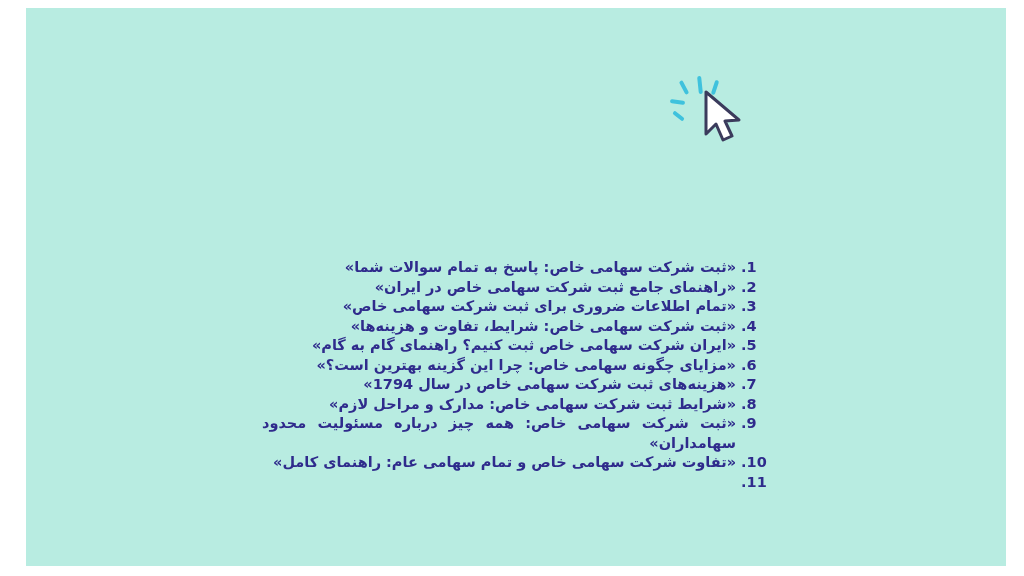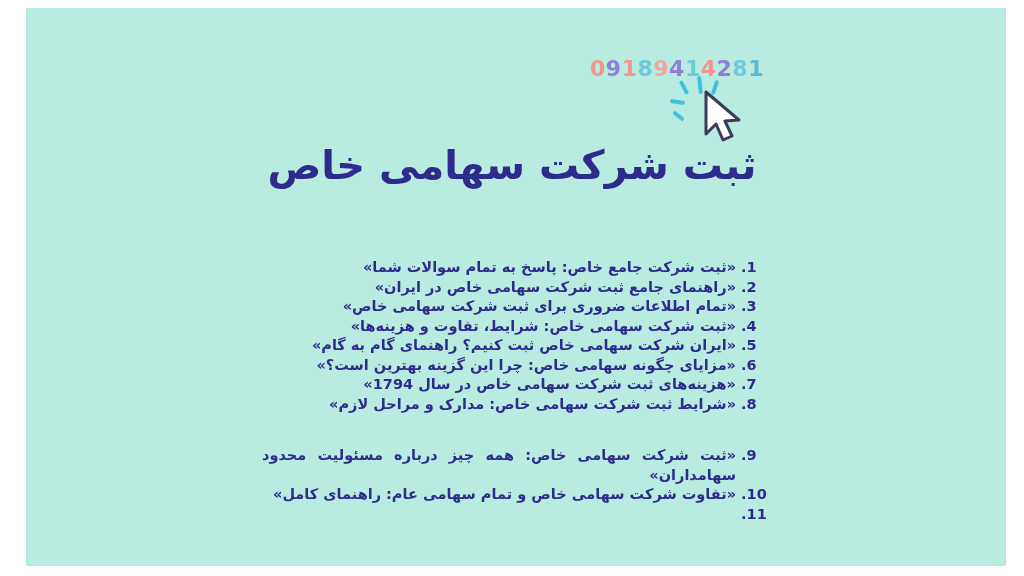--- a/index.html
+++ b/index.html
@@ -147,56 +147,51 @@
     font-weight: bold;
     line-height: 19.5px;
     color: #2f2b8c;
     text-align: justify;
     text-align-last: right;
     margin: 0;
     padding: 0;
   }
   ol.toc-list li.wide {
     text-align: justify;
-    margin-top: 32px;
   }
   .empty-item { min-height: 4px; }
 </style>
 </head>
 <body>
 
 <div class="slide">
   <div class="edge-band-top"></div>
   <div class="edge-band-bottom"></div>
   <div class="edge-band-left"></div>
   <div class="edge-band-right"></div>
 
-  <div class="phone-number">
-    <span class="d0">0</span><span class="d1">9</span><span class="d2">1</span><span class="d3">8</span><span class="d4">9</span><span class="d5">4</span><span class="d6">1</span><span class="d7">4</span><span class="d8">2</span><span class="d9">8</span><span class="d10">1</span>
-  </div>
 
   <div class="cursor-wrap">
     <div class="burst">
       <i class="r1"></i>
         <i class="r2"></i>
         <i class="r3"></i>
         <i class="r4"></i>
         <i class="r5"></i>
     </div>
     <svg class="cursor-arrow" width="46" height="56" viewBox="0 0 46 56">
       <path d="M4 2 L4 44 L14 34 L21 50 L30 46 L23 31 L37 30 Z" fill="#ffffff" stroke="#3b3b5c" stroke-width="3" stroke-linejoin="round"></path>
     </svg>
   </div>
 
-  <div class="title">ثبت شرکت سهامی خاص</div>
 
   <div class="toc">
     <div class="toc-inner">
       <ol class="toc-list">
-        <li>«ثبت شرکت جامع خاص: پاسخ به تمام سوالات شما»</li>
+        <li>«ثبت شرکت سهامی خاص: پاسخ به تمام سوالات شما»</li>
         <li>«راهنمای جامع ثبت شرکت سهامی خاص در ایران»</li>
         <li>«تمام اطلاعات ضروری برای ثبت شرکت سهامی خاص»</li>
         <li>«ثبت شرکت سهامی خاص: شرایط، تفاوت و هزینه‌ها»</li>
         <li>«ایران شرکت سهامی خاص ثبت کنیم؟ راهنمای گام به گام»</li>
         <li>«مزایای چگونه سهامی خاص: چرا این گزینه بهترین است؟»</li>
         <li>«هزینه‌های ثبت شرکت سهامی خاص در سال 1794»</li>
         <li>«شرایط ثبت شرکت سهامی خاص: مدارک و مراحل لازم»</li>
         <li class="wide">«ثبت شرکت سهامی خاص: همه چیز درباره مسئولیت محدود سهامداران»</li>
         <li>«تفاوت شرکت سهامی خاص و تمام سهامی عام: راهنمای کامل»</li>
         <li class="empty-item"></li>

